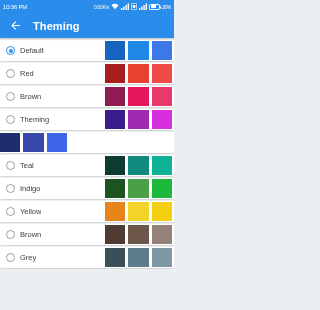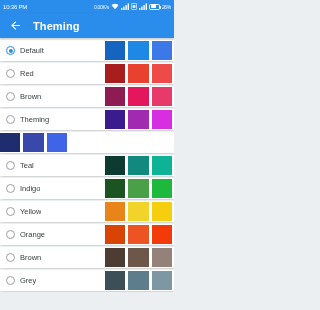--- a/index.html
+++ b/index.html
@@ -222,31 +222,20 @@
         </div>
         <div class="swatches">
           <span class="swatch" style="background: rgb(232, 133, 26);"></span>
           <span class="swatch" style="background: rgb(242, 211, 42);"></span>
           <span class="swatch" style="background: rgb(245, 206, 16);"></span>
         </div>
       </div>
       <div class="theme-row">
         <div class="row-left">
           <span class="radio"></span>
-          <span class="row-label">Orange</span>
-        </div>
-        <div class="swatches">
-          <span class="swatch" style="background: rgb(217, 68, 5);"></span>
-          <span class="swatch" style="background: rgb(237, 84, 35);"></span>
-          <span class="swatch" style="background: rgb(242, 58, 10);"></span>
-        </div>
-      </div>
-      <div class="theme-row">
-        <div class="row-left">
-          <span class="radio"></span>
           <span class="row-label">Brown</span>
         </div>
         <div class="swatches">
           <span class="swatch" style="background: rgb(78, 60, 51);"></span>
           <span class="swatch" style="background: rgb(109, 86, 74);"></span>
           <span class="swatch" style="background: rgb(148, 129, 122);"></span>
         </div>
       </div>
       <div class="theme-row">
         <div class="row-left">

